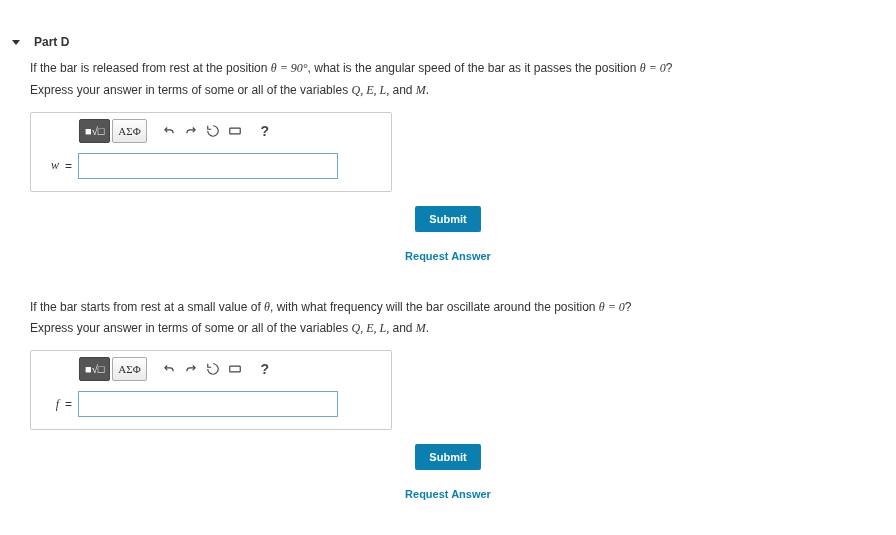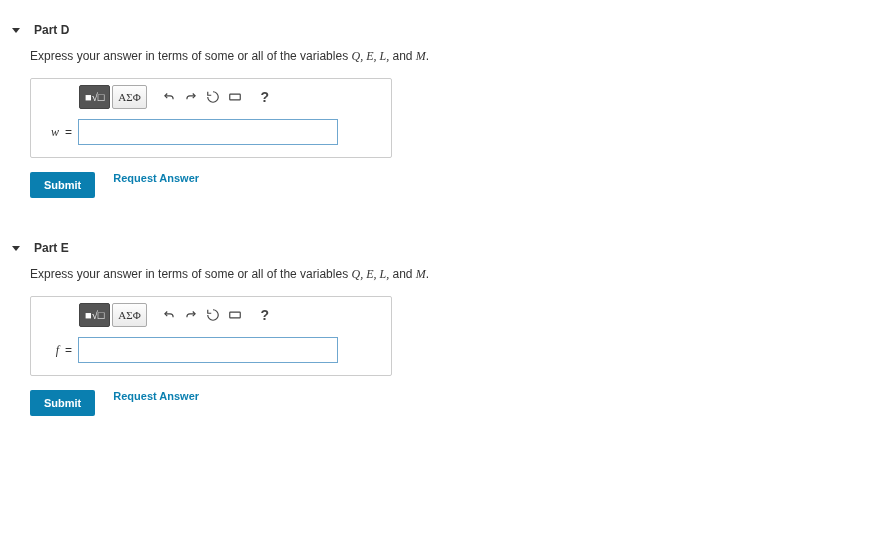--- a/index.html
+++ b/index.html
@@ -1,47 +1,50 @@
 <!DOCTYPE html>
 <html><head>
 <meta charset="utf-8">
 <style>
   html,body{margin:0;padding:0;font-family:Arial,Helvetica,sans-serif;font-size:12px;color:#333;background:#fff;}
   .wrap{width:896px;}
   .part{padding:10px 30px 20px 30px;}
-  .part-header{display:flex;align-items:center;margin:13px 0 12px -18px;}
+  .part-header{display:flex;align-items:center;margin:25px 0 12px -18px;}
   .caret{border-left:4px solid transparent;border-right:4px solid transparent;border-top:5px solid #333;margin-right:14px;}
   .part-title{font-weight:bold;font-size:12px;}
   .question{margin:8px 0 6px 0;line-height:1.3;}
   .instr{font-weight:normal;margin:4px 0 14px 0;}
   .mathvar{font-family:"Times New Roman",serif;font-style:italic;}
   .answer-box{border:1px solid #ccc;border-radius:2px;width:340px;padding:6px 10px 12px 10px;}
   .toolbar{display:flex;align-items:center;gap:2px;margin-left:38px;margin-bottom:10px;}
   .tbbtn{height:22px;display:flex;align-items:center;justify-content:center;border:1px solid #aaa;border-radius:2px;background:linear-gradient(#fdfdfd,#eaeaea);font-size:11px;color:#333;cursor:pointer;padding:0 5px;font-family:"Times New Roman",serif;}
   .tbbtn.dark{background:#555;color:#fff;border-color:#444;}
   .tbicon{width:20px;height:22px;display:flex;align-items:center;justify-content:center;color:#444;cursor:pointer;}
   .tbicon svg{width:14px;height:14px;}
   .answer-row{display:flex;align-items:center;gap:6px;}
   .varlabel{font-family:"Times New Roman",serif;font-style:italic;font-size:12px;min-width:18px;text-align:right;}
   .eq{font-size:12px;}
   .ans-input{border:1px solid #6fa7cf;height:24px;width:250px;padding:0 4px;font-size:12px;}
-  .submit-row{display:flex;align-items:flex-start;gap:18px;margin-top:14px;}
+  .submit-row{display:flex;align-items:center;gap:18px;margin-top:14px;flex-direction:column;}
   .submit-btn{background:#0a7fb0;color:#fff;border:none;border-radius:2px;height:26px;padding:0 14px;font-weight:bold;font-size:11px;cursor:pointer;}
   .request-link{color:#0a7fb0;font-weight:bold;font-size:11px;cursor:pointer;}
   .qmark{font-weight:bold;font-size:14px;}
 </style>
 </head>
 <body>
 
 <div class="wrap">
 
   <div class="part">
     <div class="part-header">
       <div class="caret"></div>
       <span class="part-title">Part D</span>
+    </div>
+    <div class="question">
+      <span>If the bar is released from rest at the position </span><span class="mathvar">θ = 90°</span><span>, what is the angular speed of the bar as it passes the position </span><span class="mathvar">θ = 0</span><span>?</span>
     </div>
     <div class="instr">
       <span>Express your answer in terms of some or all of the variables </span><span class="mathvar">Q, E, L,</span><span> and </span><span class="mathvar">M</span><span>.</span>
     </div>
 
     <div class="answer-box">
       <div class="toolbar">
         <div class="tbbtn dark">■√□</div>
         <div class="tbbtn">ΑΣΦ</div>
         <div style="width:8px"></div>
@@ -81,23 +84,22 @@
       </div>
     </div>
 
     <div class="submit-row">
       <button class="submit-btn">Submit</button>
       <a class="request-link">Request Answer</a>
     </div>
   </div>
 
   <div class="part">
-    <div class="part-header">
-      <div class="caret"></div>
-      <span class="part-title">Part E</span>
+    <div class="question">
+      <span>If the bar starts from rest at a small value of </span><span class="mathvar">θ</span><span>, with what frequency will the bar oscillate around the position </span><span class="mathvar">θ = 0</span><span>?</span>
     </div>
     <div class="instr">
       <span>Express your answer in terms of some or all of the variables </span><span class="mathvar">Q, E, L,</span><span> and </span><span class="mathvar">M</span><span>.</span>
     </div>
 
     <div class="answer-box">
       <div class="toolbar">
         <div class="tbbtn dark">■√□</div>
         <div class="tbbtn">ΑΣΦ</div>
         <div style="width:8px"></div>

